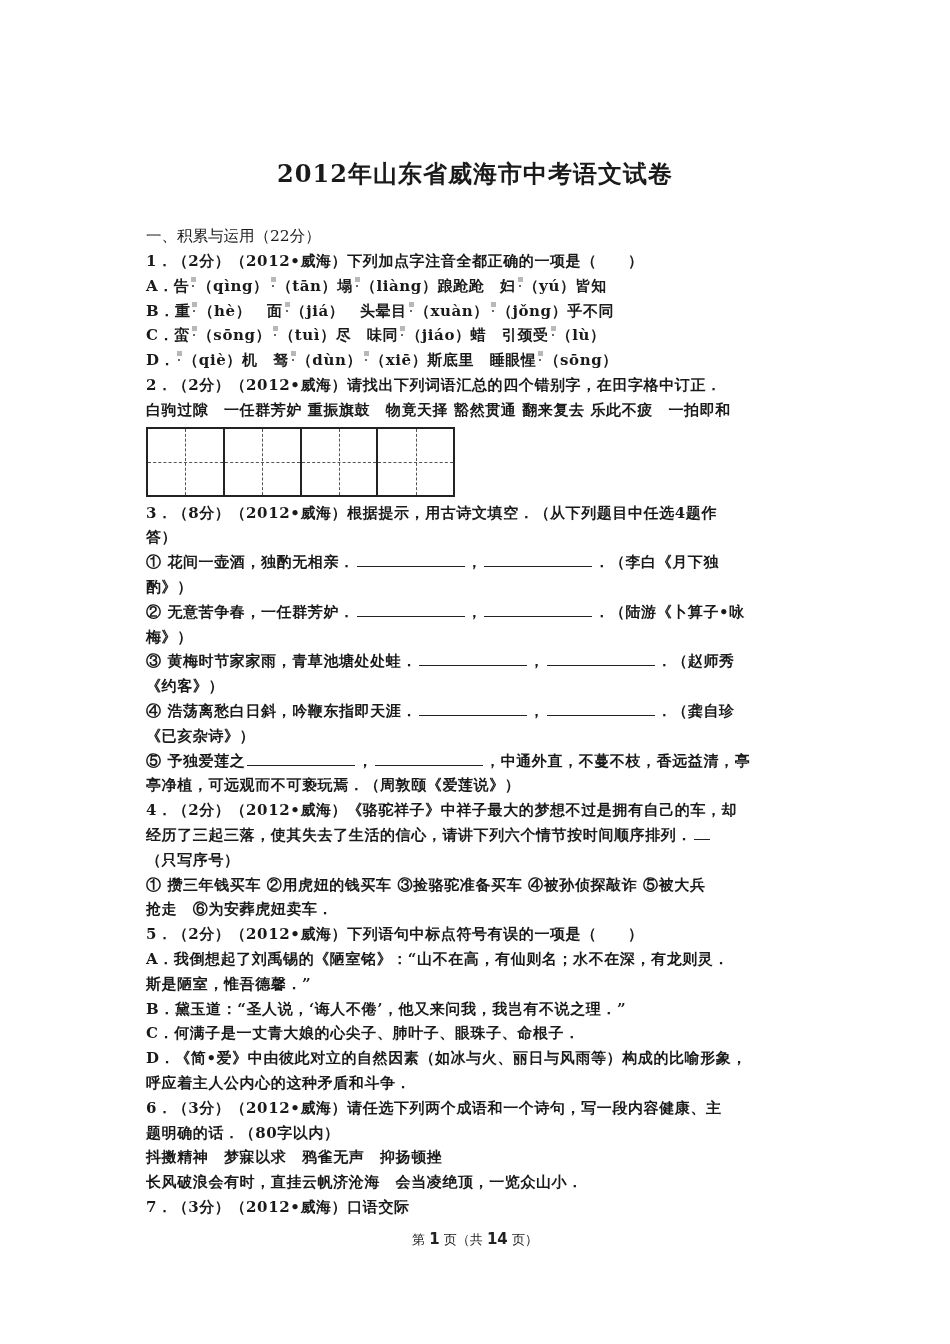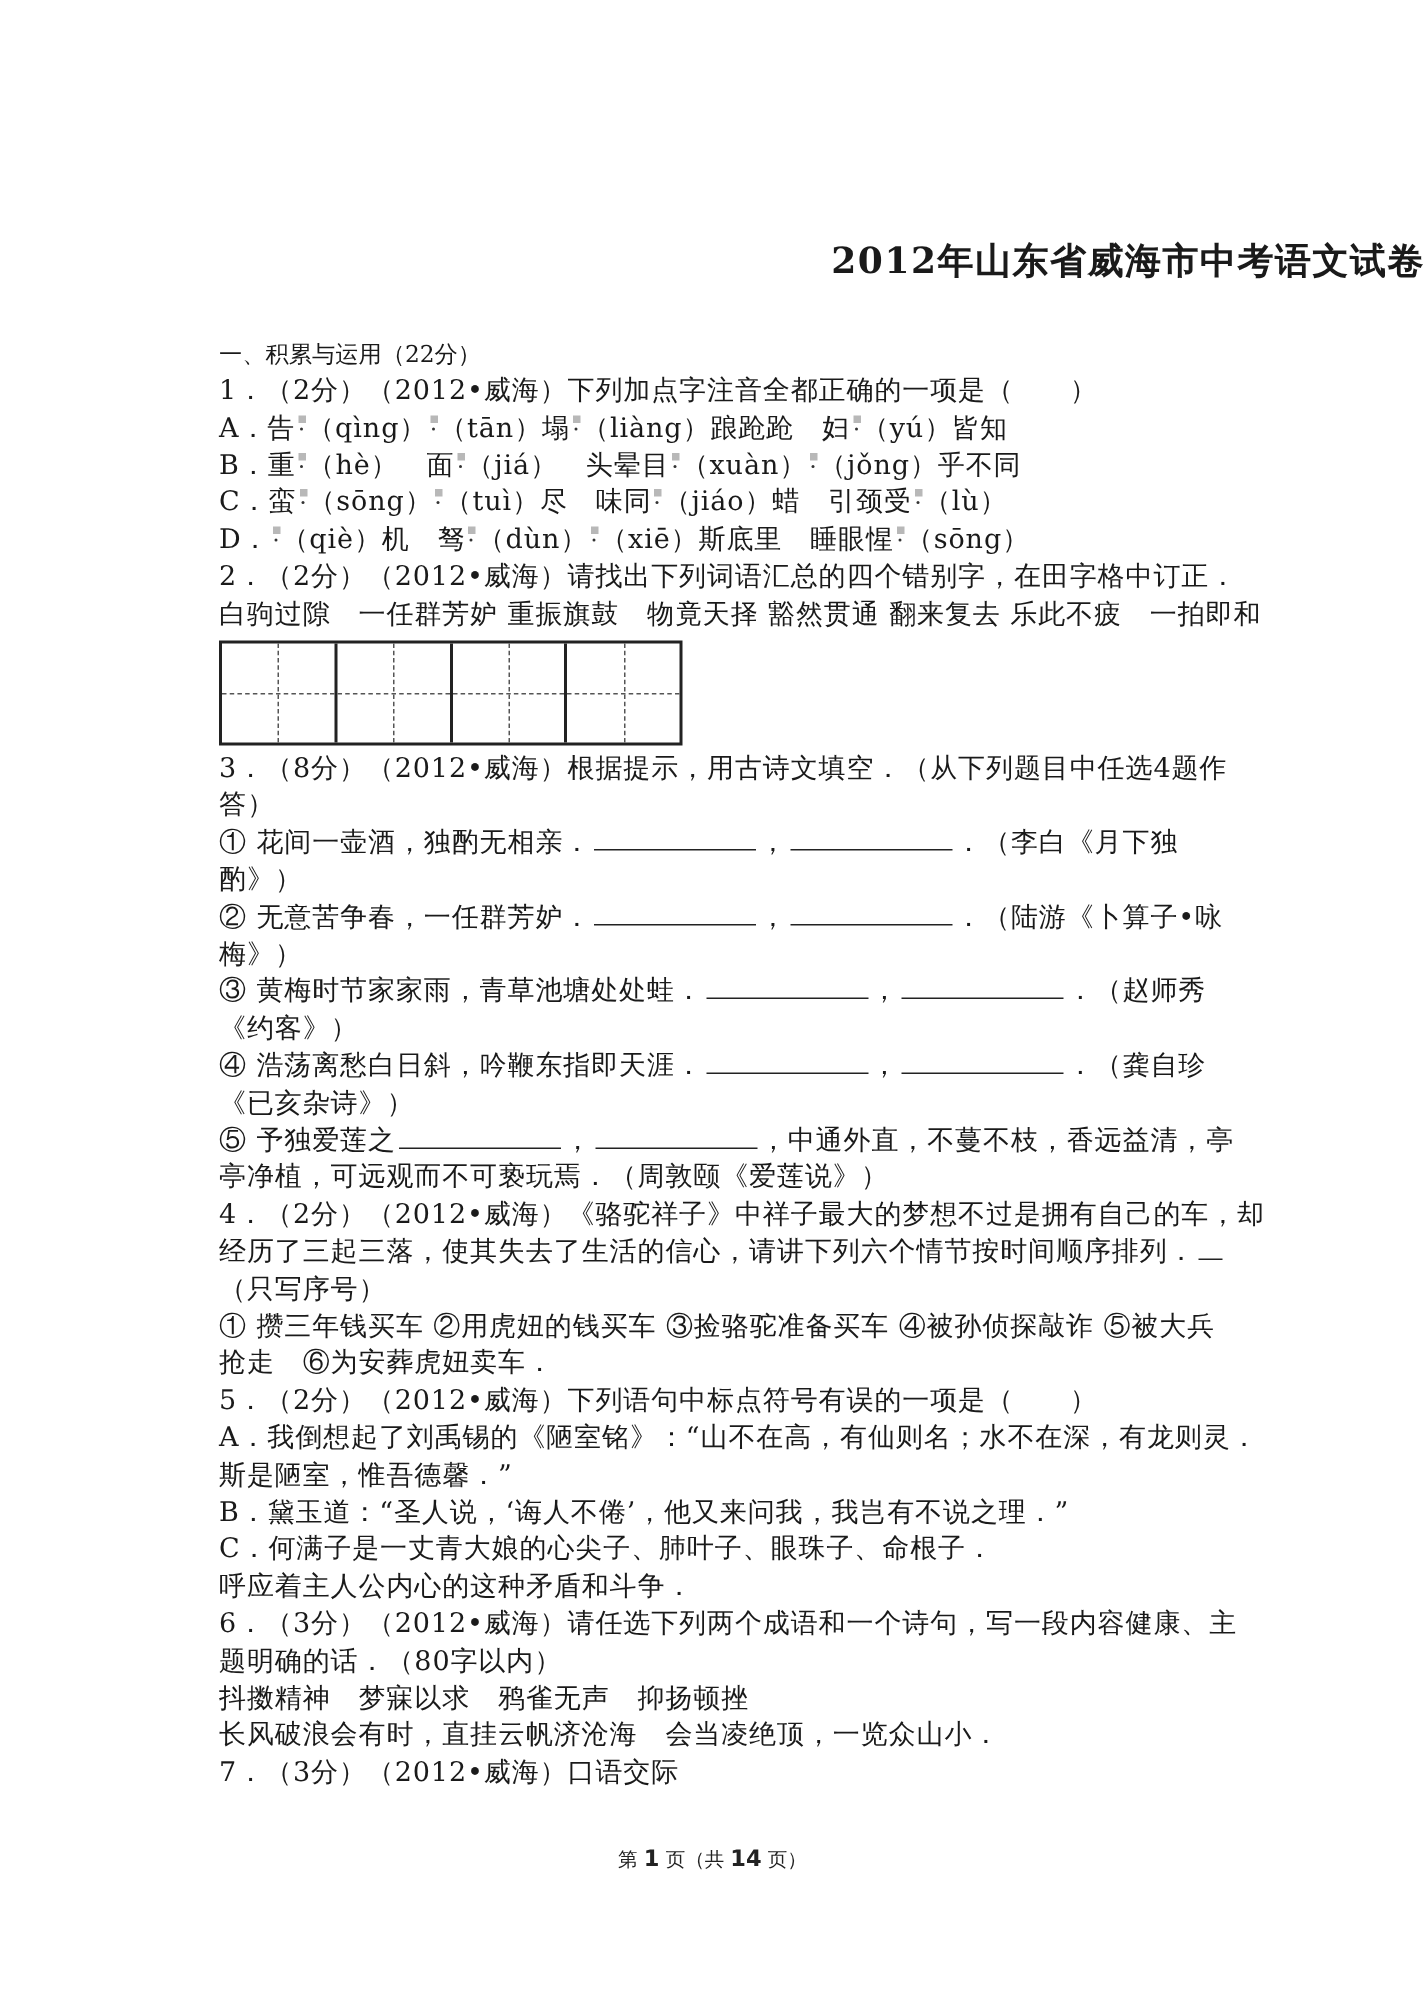--- a/index.html
+++ b/index.html
@@ -2,33 +2,34 @@
 <html><head>
 <meta charset="utf-8">
 <style>
   html, body { margin: 0; padding: 0; background: #ffffff; }
   body {
     width: 950px; height: 1344px; position: relative; overflow: hidden;
     font-family: "DejaVu Serif", "Liberation Serif", serif;
     color: #1a1a1a;
   }
   .title {
-    position: absolute; top: 158px; left: 0; width: 950px; text-align: right;
+    position: absolute; top: 158px; left: 0; width: 950px; text-align: center;
     font-size: 24px; font-weight: bold; letter-spacing: 1px;
     font-family: "DejaVu Serif", serif;
   }
   .content {
     position: absolute; left: 146px; top: 224px; width: 670px;
   }
   .section {
     font-size: 15.5px; font-weight: normal; height: 25px; line-height: 25px;
   }
   .line {
-    font-size: 18px; height: 24.8px; line-height: 24.8px; white-space: nowrap;
+    font-size: 15px; height: 24.8px; line-height: 24.8px; white-space: nowrap;
     letter-spacing: 0.6px;
+    font-weight: bold;
   }
   .blank {
     display: inline-block; width: 108px; border-bottom: 1px solid #222;
     height: 14px; vertical-align: baseline; margin: 0 2px;
   }
   .blank.short { width: 16px; }
   .mark {
     display: inline-block; position: relative; width: 8px; height: 14px;
     vertical-align: top; margin-top: 2px;
   }
@@ -125,20 +126,21 @@
   <div class="line"><span>经历了三起三落，使其失去了生活的信心，请讲下列六个情节按时间顺序排列．</span><span class="blank short"></span></div>
   <div class="line">（只写序号）</div>
   <div class="line">① 攒三年钱买车 ②用虎妞的钱买车 ③捡骆驼准备买车 ④被孙侦探敲诈 ⑤被大兵</div>
   <div class="line">抢走　⑥为安葬虎妞卖车．</div>
 
   <div class="line">5．（2分）（2012•威海）下列语句中标点符号有误的一项是（　　）</div>
   <div class="line">A．我倒想起了刘禹锡的《陋室铭》：“山不在高，有仙则名；水不在深，有龙则灵．</div>
   <div class="line">斯是陋室，惟吾德馨．”</div>
   <div class="line">B．黛玉道：“圣人说，‘诲人不倦’，他又来问我，我岂有不说之理．”</div>
   <div class="line">C．何满子是一丈青大娘的心尖子、肺叶子、眼珠子、命根子．</div>
+  <div class="line">D．《简•爱》中由彼此对立的自然因素（如冰与火、丽日与风雨等）构成的比喻形象，</div>
   <div class="line">呼应着主人公内心的这种矛盾和斗争．</div>
 
   <div class="line">6．（3分）（2012•威海）请任选下列两个成语和一个诗句，写一段内容健康、主</div>
   <div class="line">题明确的话．（80字以内）</div>
   <div class="line">抖擞精神　梦寐以求　鸦雀无声　抑扬顿挫</div>
   <div class="line">长风破浪会有时，直挂云帆济沧海　会当凌绝顶，一览众山小．</div>
 
   <div class="line">7．（3分）（2012•威海）口语交际</div>
 </div>
 

